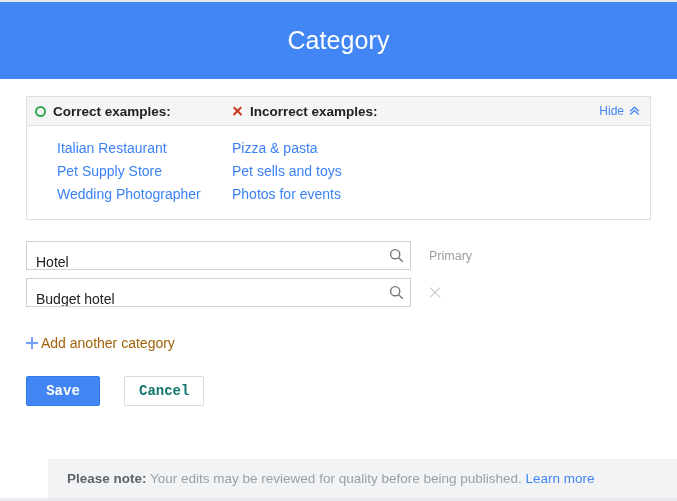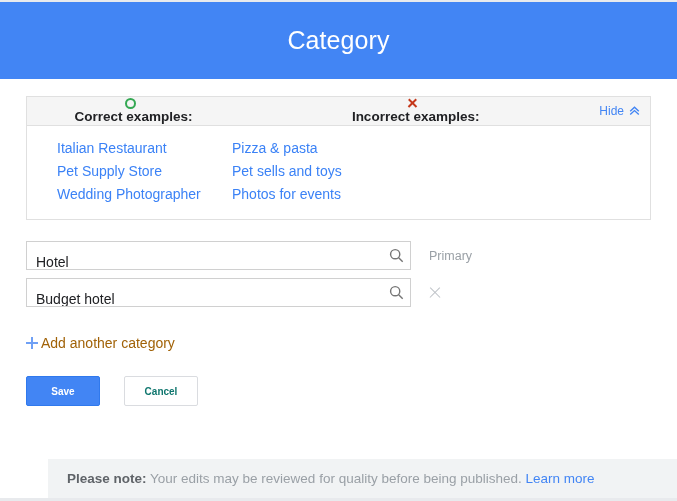--- a/index.html
+++ b/index.html
@@ -72,21 +72,20 @@
     border-bottom: 1px solid #e0e0e0;
     padding: 0 10px 0 8px;
     box-sizing: border-box;
   }
   .head-col {
     display: flex;
     align-items: center;
     font-size: 13.5px;
     font-weight: bold;
     color: #202124;
-    flex-direction: column;
   }
   .head-col.correct { width: 197px; }
   .head-col.incorrect { flex: 1; }
 
   .circle-icon {
     width: 11px;
     height: 11px;
     border: 2px solid #34a853;
     border-radius: 50%;
     box-sizing: border-box;
@@ -236,22 +235,22 @@
 
   
   .actions {
     margin-top: 23px;
     display: flex;
     align-items: center;
   }
   .btn {
     height: 30px;
     min-width: 74px;
-    font-family: Liberation Sans, sans-serif;
-    font-size: 10px;
+    font-family: Liberation Mono, monospace;
+    font-size: 14px;
     font-weight: bold;
     border-radius: 2px;
     cursor: pointer;
     padding: 3px 14px;
     box-sizing: border-box;
   }
   .btn-save {
     background: #4285f4;
     color: #ffffff;
     border: 1px solid #3079ed;

